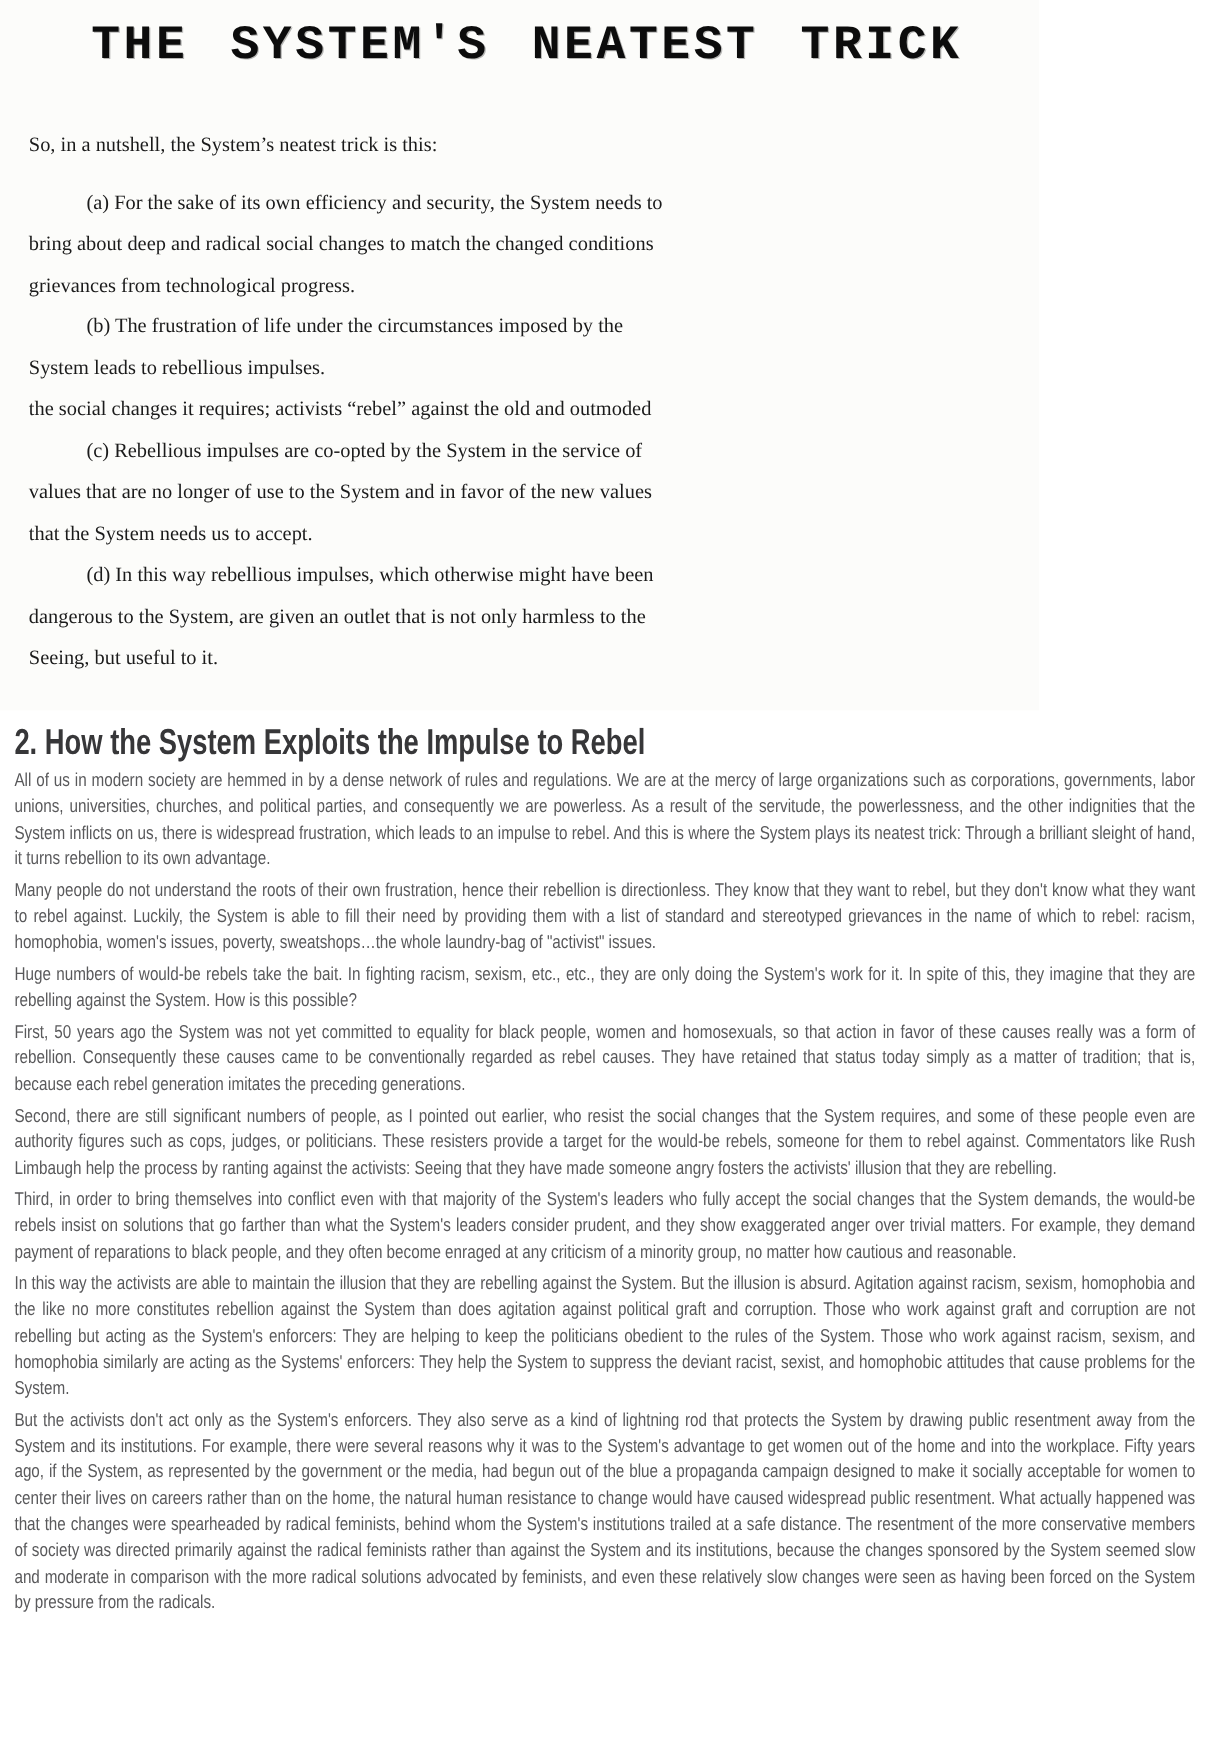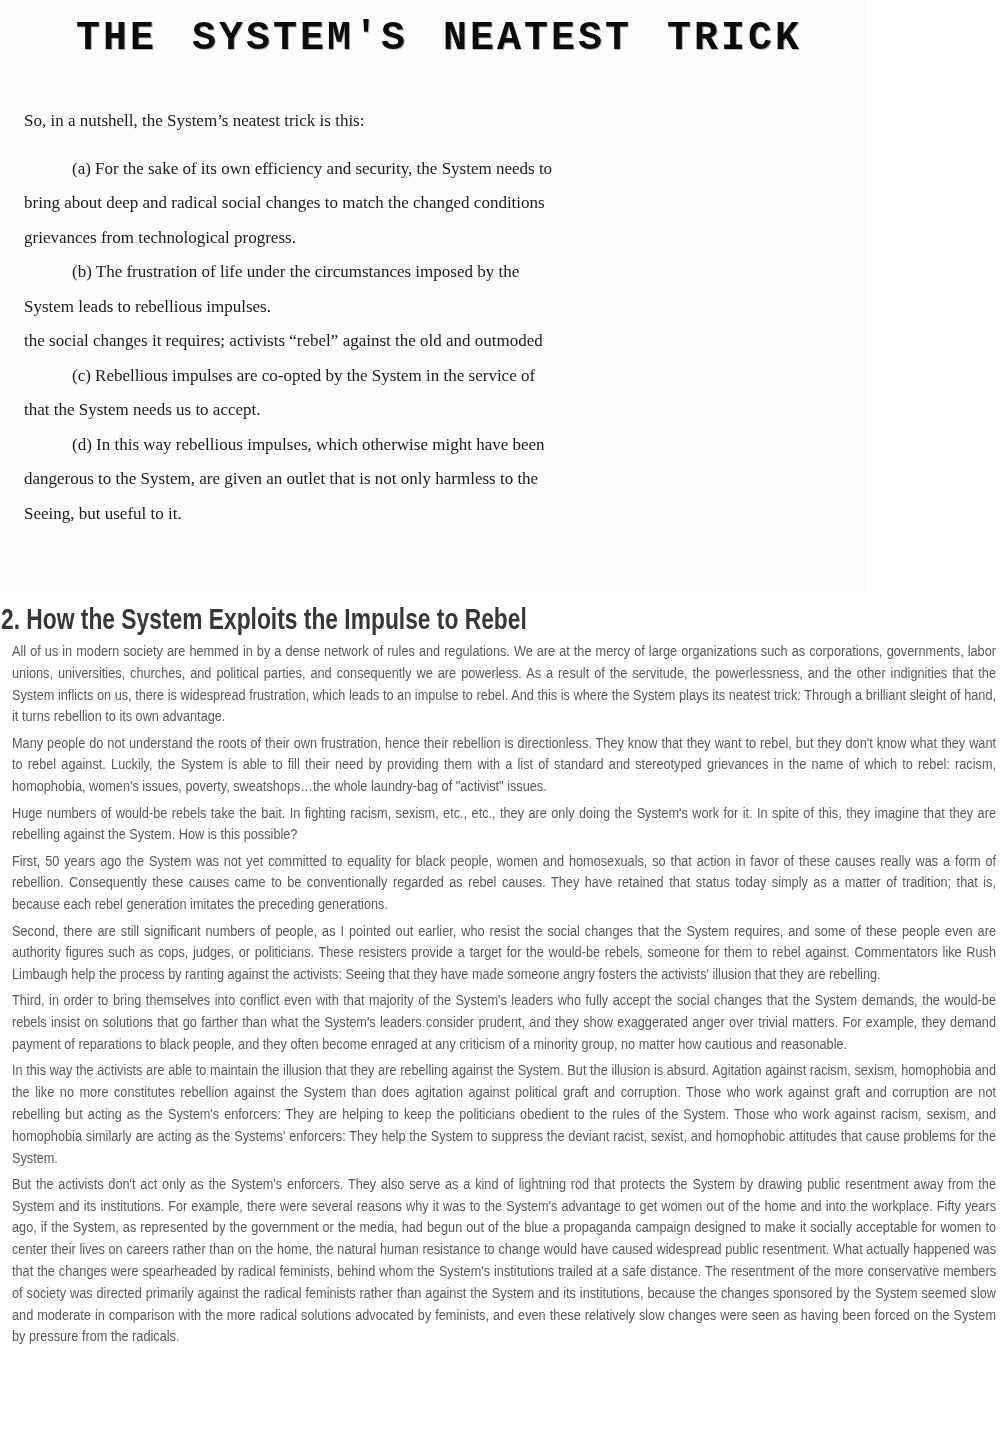--- a/index.html
+++ b/index.html
@@ -55,21 +55,21 @@
   .scan-line {
     white-space: nowrap;
   }
   .scan-line.indent {
     padding-left: 48px;
   }
 
   
   .section-heading {
     position: absolute;
-    left: 1px;
+    left: 12px;
     top: 601px;
     height: 36px;
     white-space: nowrap;
   }
   .section-heading .h-inner {
     display: inline-block;
     font-family: "Liberation Sans", sans-serif;
     font-weight: 700;
     font-size: 30px;
     line-height: 36px;
@@ -107,20 +107,21 @@
       <div class="scan-intro">So, in a nutshell, the System’s neatest trick is this:</div>
 
       <div class="scan-lines">
         <div class="scan-line indent">(a) For the sake of its own efficiency and security, the System needs to</div>
         <div class="scan-line">bring about deep and radical social changes to match the changed conditions</div>
         <div class="scan-line">grievances from technological progress.</div>
         <div class="scan-line indent">(b) The frustration of life under the circumstances imposed by the</div>
         <div class="scan-line">System leads to rebellious impulses.</div>
         <div class="scan-line">the social changes it requires; activists “rebel” against the old and outmoded</div>
         <div class="scan-line indent">(c) Rebellious impulses are co-opted by the System in the service of</div>
+        <div class="scan-line">values that are no longer of use to the System and in favor of the new values</div>
         <div class="scan-line">that the System needs us to accept.</div>
         <div class="scan-line indent">(d) In this way rebellious impulses, which otherwise might have been</div>
         <div class="scan-line">dangerous to the System, are given an outlet that is not only harmless to the</div>
         <div class="scan-line">Seeing, but useful to it.</div>
       </div>
     </div>
   </div>
 
   <div class="section-heading">
     <span class="h-inner">2. How the System Exploits the Impulse to Rebel</span>

